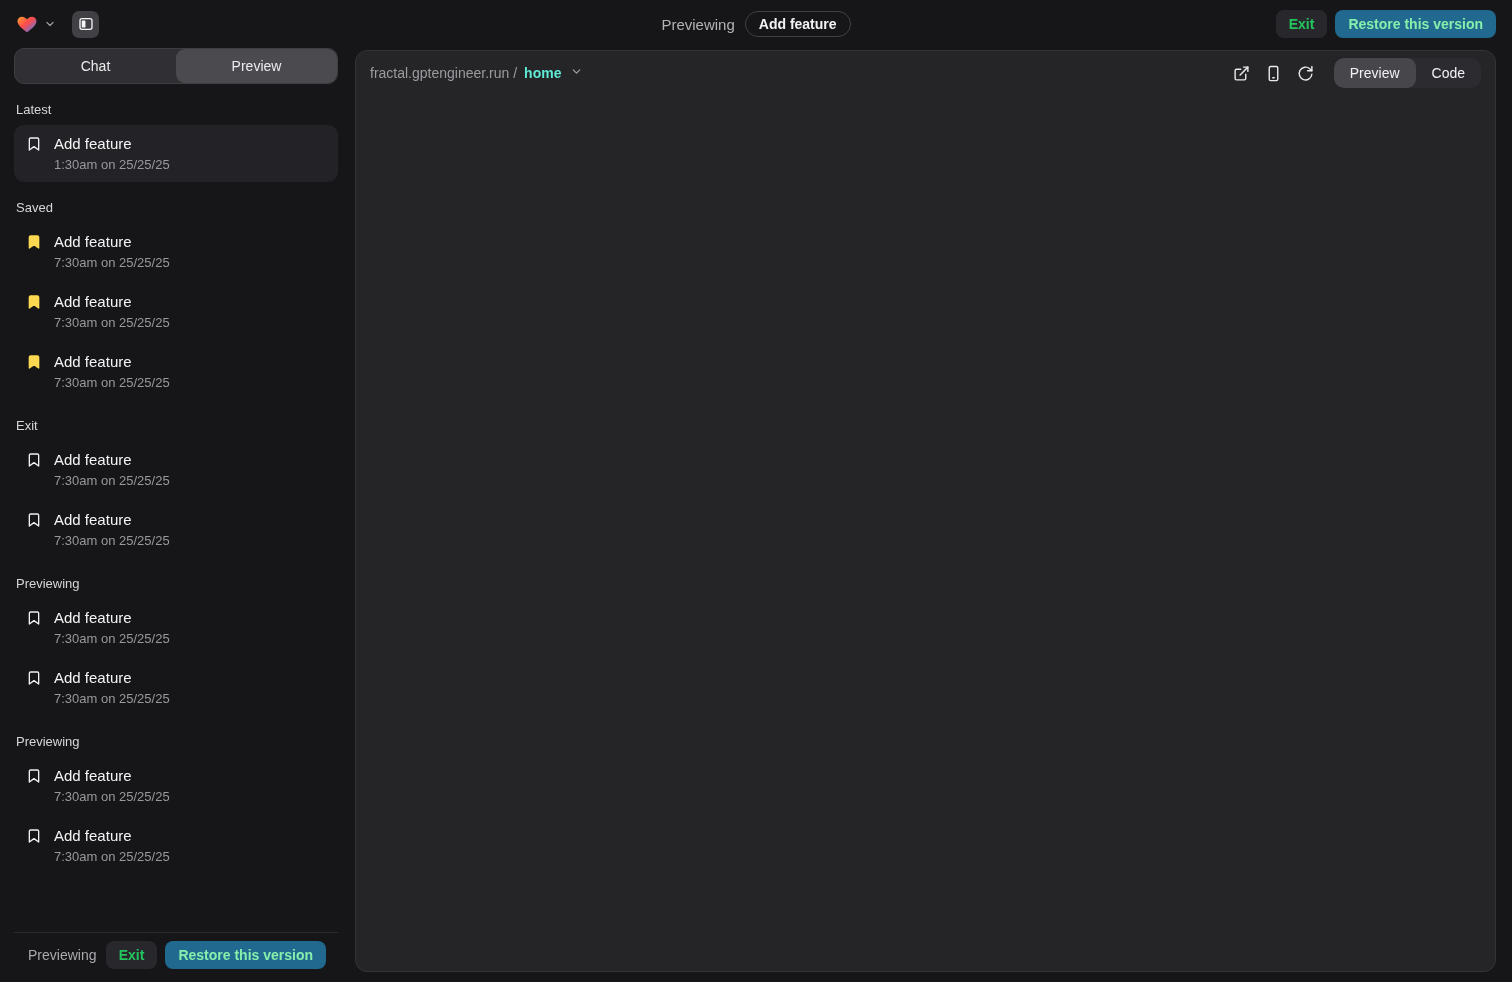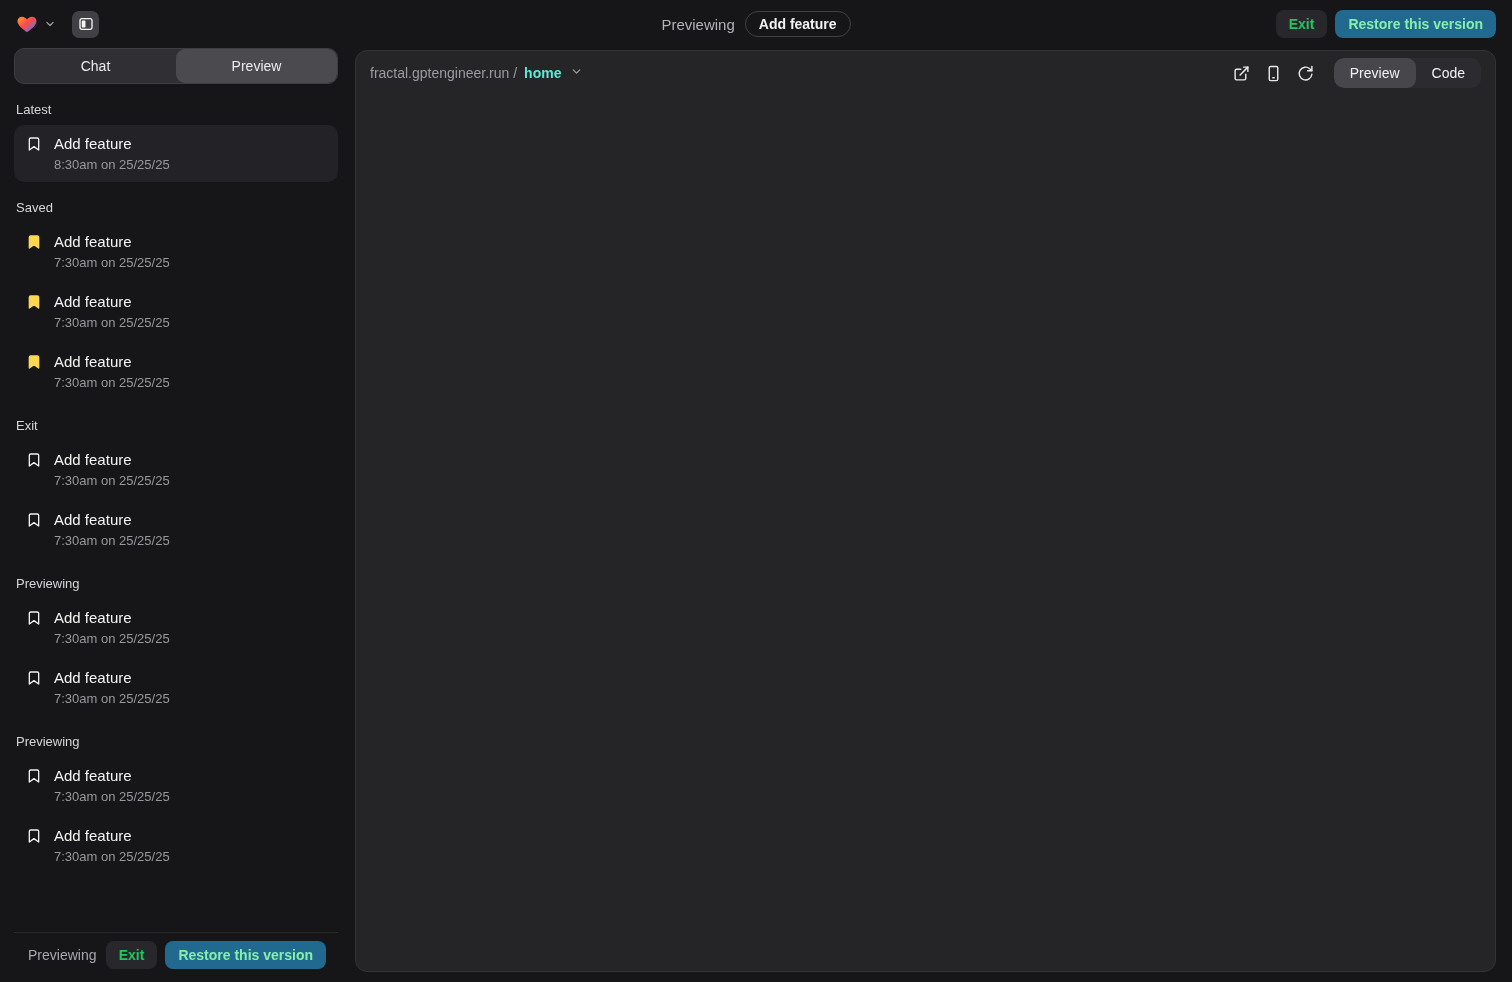--- a/index.html
+++ b/index.html
@@ -155,21 +155,21 @@
     <div class="section-title">Latest</div>
     <div class="hist-item active">
       <div class="item-row">
         <span class="bm">
           <svg viewBox="0 0 24 24" width="16" height="16" fill="none" stroke="currentColor" stroke-width="2" stroke-linecap="round" stroke-linejoin="round">
               <path d="M19 21l-7-5-7 5V5a2 2 0 0 1 2-2h10a2 2 0 0 1 2 2z"></path>
             </svg>
         </span>
         <span class="item-title">Add feature</span>
       </div>
-      <div class="item-time">8:30am on 25/25/25</div>
+      <div class="item-time">1:30am on 25/25/25</div>
     </div>
 
     <div class="section-title">Saved</div>
     <div class="hist-item">
       <div class="item-row">
         <span class="bm bm-filled">
           <svg viewBox="0 0 24 24" width="16" height="16" fill="currentColor" stroke="currentColor" stroke-width="2" stroke-linejoin="round">
               <path d="M19 21l-7-5-7 5V5a2 2 0 0 1 2-2h10a2 2 0 0 1 2 2z"></path>
             </svg>
         </span>

